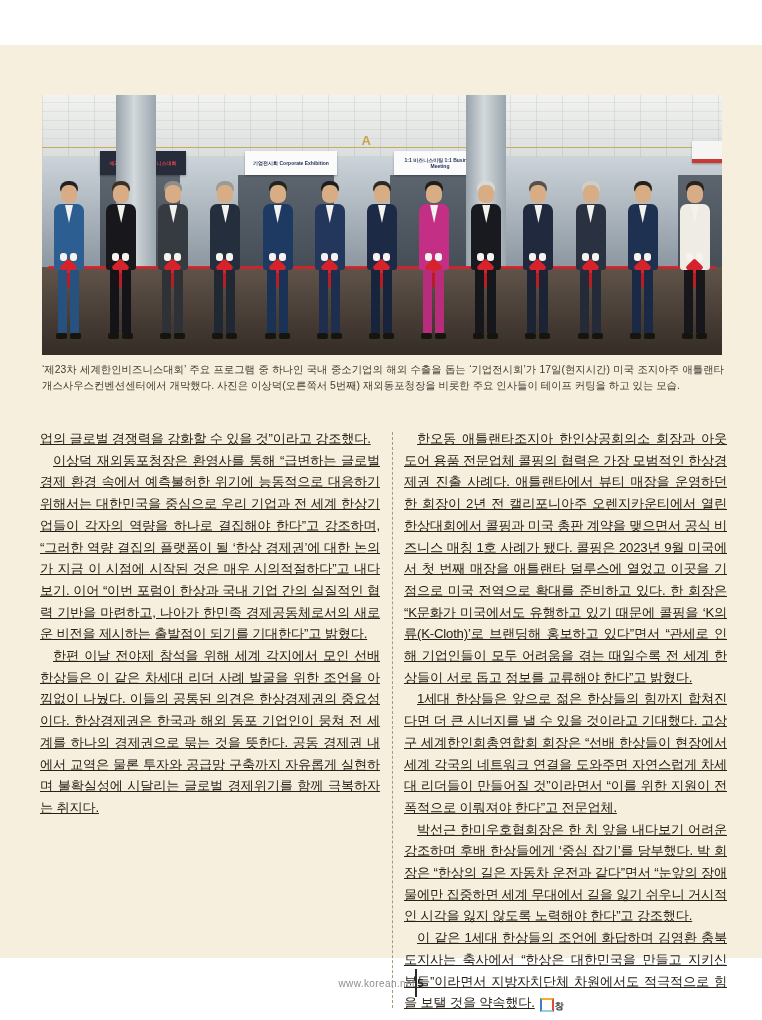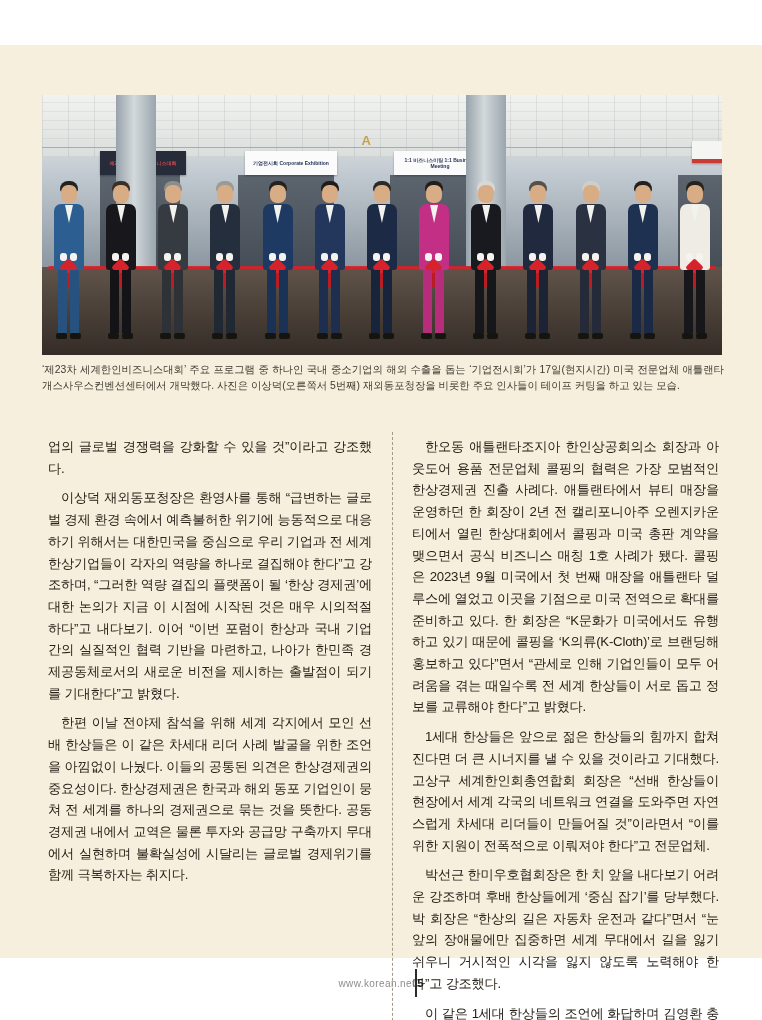--- a/index.html
+++ b/index.html
@@ -58,22 +58,22 @@
 
   
   .caption { position:absolute; left:42px; top:362px; width:682px; font-size:10.4px; line-height:16px;
       color:#3e3a31; text-align:justify; word-break:break-all; }
 
   
   .article { position:absolute; left:40px; top:428px; width:687px; display:flex; }
   .col { width:340px; }
   .col-right { flex:1; }
   .col-divider { width:0; border-left:1px dashed #a29a82; margin:4px 11px 6px 12px; }
-  .col p { margin:8px; text-indent:13px; font-size:13.2px; line-height:21.7px; color:#272118;
-      text-align:justify; word-break:break-all; letter-spacing:-0.2px; }
+  .col p { margin:0; text-indent:13px; font-size:13.2px; line-height:21.7px; color:#272118;
+      text-align:justify; word-break:break-all; letter-spacing:-0.2px;text-decoration:underline; }
   .col p.no-indent { text-indent:0; }
   .end-mark { display:inline-block; vertical-align:-2px; margin-left:5px; width:14px; height:14px;
       background:#fdfdfb; color:#333; font-size:9px; font-weight:bold; line-height:12px; text-align:center;
       border-top:2px solid #f0b02c; border-right:2px solid #e04a3a; border-bottom:2px solid #8fd0e8; border-left:2px solid #3d7fc1; }
 
   
   .footer { position:absolute; left:0; top:962px; width:762px; height:42px;
       display:flex; align-items:center; justify-content:center; }
   .footer .site { color:#8e8e8e; font-size:10px; letter-spacing:.4px; }
   .footer .bar { width:2px; height:28px; background:#2a2a2a; }
@@ -281,27 +281,27 @@
           <span class="bow"></span>
           <span class="bow-tail"></span>
           <span class="leg1" style="background:#17171b"></span>
           <span class="leg2" style="background:#17171b"></span>
           <span class="shoe1"></span>
           <span class="shoe2"></span>
         </span>
       </div>
   </div>
 
-  <div class="caption">‘제23차 세계한인비즈니스대회’ 주요 프로그램 중 하나인 국내 중소기업의 해외 수출을 돕는 ‘기업전시회’가 17일(현지시간) 미국 전문업체 애틀랜타 개스사우스컨벤션센터에서 개막했다. 사진은 이상덕(오른쪽서 5번째) 재외동포청장을 비롯한 주요 인사들이 테이프 커팅을 하고 있는 모습.</div>
+  <div class="caption">‘제23차 세계한인비즈니스대회’ 주요 프로그램 중 하나인 국내 중소기업의 해외 수출을 돕는 ‘기업전시회’가 17일(현지시간) 미국 조지아주 애틀랜타 개스사우스컨벤션센터에서 개막했다. 사진은 이상덕(오른쪽서 5번째) 재외동포청장을 비롯한 주요 인사들이 테이프 커팅을 하고 있는 모습.</div>
 
   <div class="article">
     <div class="col col-left">
         <p class="no-indent">업의 글로벌 경쟁력을 강화할 수 있을 것”이라고 강조했다.</p>
         <p>이상덕 재외동포청장은 환영사를 통해 “급변하는 글로벌 경제 환경 속에서 예측불허한 위기에 능동적으로 대응하기 위해서는 대한민국을 중심으로 우리 기업과 전 세계 한상기업들이 각자의 역량을 하나로 결집해야 한다”고 강조하며, “그러한 역량 결집의 플랫폼이 될 ‘한상 경제권’에 대한 논의가 지금 이 시점에 시작된 것은 매우 시의적절하다”고 내다보기. 이어 “이번 포럼이 한상과 국내 기업 간의 실질적인 협력 기반을 마련하고, 나아가 한민족 경제공동체로서의 새로운 비전을 제시하는 출발점이 되기를 기대한다”고 밝혔다.</p>
-        <p>한편 이날 전야제 참석을 위해 세계 각지에서 모인 선배 한상들은 이 같은 차세대 리더 사례 발굴을 위한 조언을 아낌없이 나눴다. 이들의 공통된 의견은 한상경제권의 중요성이다. 한상경제권은 한국과 해외 동포 기업인이 뭉쳐 전 세계를 하나의 경제권으로 묶는 것을 뜻한다. 공동 경제권 내에서 교역은 물론 투자와 공급망 구축까지 무대에서 실현하며 불확실성에 시달리는 글로벌 경제위기를 함께 극복하자는 취지다.</p>
+        <p>한편 이날 전야제 참석을 위해 세계 각지에서 모인 선배 한상들은 이 같은 차세대 리더 사례 발굴을 위한 조언을 아낌없이 나눴다. 이들의 공통된 의견은 한상경제권의 중요성이다. 한상경제권은 한국과 해외 동포 기업인이 뭉쳐 전 세계를 하나의 경제권으로 묶는 것을 뜻한다. 공동 경제권 내에서 교역은 물론 투자와 공급망 구축까지 자유롭게 실현하며 불확실성에 시달리는 글로벌 경제위기를 함께 극복하자는 취지다.</p>
       </div>
     <div class="col-divider"></div>
     <div class="col col-right">
         <p>한오동 애틀랜타조지아 한인상공회의소 회장과 아웃도어 용품 전문업체 콜핑의 협력은 가장 모범적인 한상경제권 진출 사례다. 애틀랜타에서 뷰티 매장을 운영하던 한 회장이 2년 전 캘리포니아주 오렌지카운티에서 열린 한상대회에서 콜핑과 미국 총판 계약을 맺으면서 공식 비즈니스 매칭 1호 사례가 됐다. 콜핑은 2023년 9월 미국에서 첫 번째 매장을 애틀랜타 덜루스에 열었고 이곳을 기점으로 미국 전역으로 확대를 준비하고 있다. 한 회장은 “K문화가 미국에서도 유행하고 있기 때문에 콜핑을 ‘K의류(K-Cloth)’로 브랜딩해 홍보하고 있다”면서 “관세로 인해 기업인들이 모두 어려움을 겪는 때일수록 전 세계 한상들이 서로 돕고 정보를 교류해야 한다”고 밝혔다.</p>
         <p>1세대 한상들은 앞으로 젊은 한상들의 힘까지 합쳐진다면 더 큰 시너지를 낼 수 있을 것이라고 기대했다. 고상구 세계한인회총연합회 회장은 “선배 한상들이 현장에서 세계 각국의 네트워크 연결을 도와주면 자연스럽게 차세대 리더들이 만들어질 것”이라면서 “이를 위한 지원이 전폭적으로 이뤄져야 한다”고 전문업체.</p>
         <p>박선근 한미우호협회장은 한 치 앞을 내다보기 어려운 강조하며 후배 한상들에게 ‘중심 잡기’를 당부했다. 박 회장은 “한상의 길은 자동차 운전과 같다”면서 “눈앞의 장애물에만 집중하면 세계 무대에서 길을 잃기 쉬우니 거시적인 시각을 잃지 않도록 노력해야 한다”고 강조했다.</p>
         <p>이 같은 1세대 한상들의 조언에 화답하며 김영환 충북도지사는 축사에서 “한상은 대한민국을 만들고 지키신 분들”이라면서 지방자치단체 차원에서도 적극적으로 힘을 보탤 것을 약속했다.<span class="end-mark">창</span></p>
       </div>
   </div>
 

